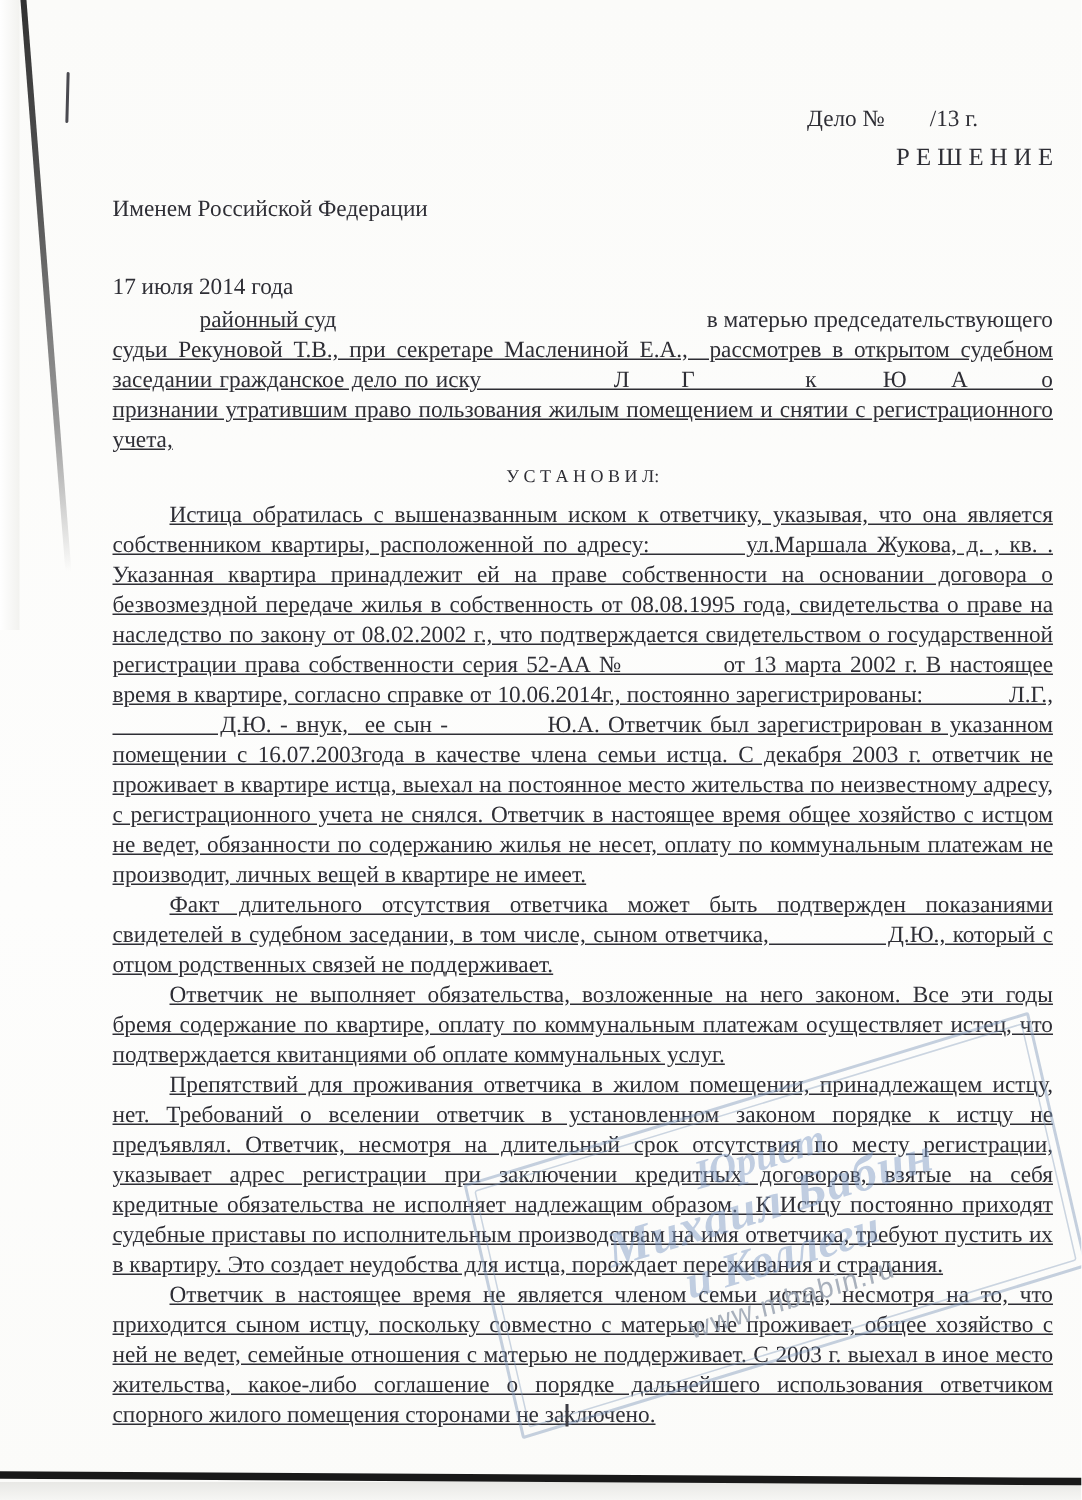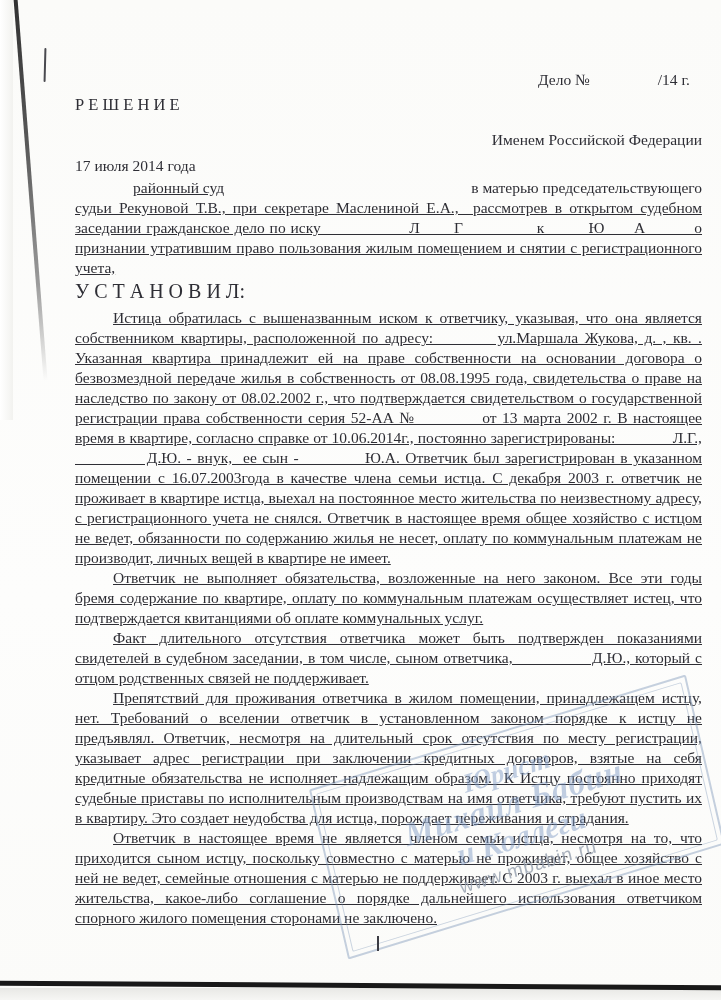--- a/index.html
+++ b/index.html
@@ -38,29 +38,29 @@
     position: absolute; left: 377px; top: 936px; width: 2px; height: 15px;
     background: #3c3c44;
   }
   
   .content {
     position: absolute; left: 75px; top: 0; width: 627px;
     font-size: 15.5px; line-height: 20px;
   }
   .case-row {
     margin-top: 70px; padding-left: 463px;
-    display: flex; gap: 68px; white-space: nowrap;
+    display: flex; gap: 30px; white-space: nowrap;
   }
-  .doc-title   { text-align: left; margin-top: 5px; font-size: 16.5px; }
-  .doc-subtitle{ text-align: right; margin-top: 15px; }
-  .date-line   { margin-top: 6px; }
+  .doc-title   { text-align: right; margin-top: 5px; font-size: 16.5px; }
+  .doc-subtitle{ text-align: left; margin-top: 15px; }
+  .date-line   { margin-top: 32px; }
   .court-row   { margin-top: 2px; display: flex; justify-content: space-between; }
   .court-row .left { padding-left: 58px; text-decoration: underline; }
   p.justify { text-align: justify; margin: 0; text-decoration: underline; }
-  .ustanovil { text-align: left; margin-top: 3px; font-size: 20px; }
+  .ustanovil { text-align: center; margin-top: 3px; font-size: 12px; }
   .body-paras { margin-top: 7px; }
   .body-paras p { text-indent: 38px; }
   
   .watermark {
     position: absolute; left: 320px; top: 730px; width: 390px; height: 170px;
     transform: rotate(-17deg) skewX(-4deg);
     border: 2px solid rgba(128,152,186,0.45);
     border-radius: 2px;
     display: flex; align-items: center; justify-content: center;
     pointer-events: none;
@@ -88,42 +88,42 @@
 <div class="stage">
 
   <div class="scan-edge-left-shade"></div>
   <div class="scan-edge-left"></div>
   <div class="pen-mark"></div>
 
   <div class="content">
 
     <div class="case-row">
       <span>Дело №</span>
-      <span>/14 г.</span>
+      <span>/13 г.</span>
     </div>
 
     <div class="doc-title">Р Е Ш Е Н И Е</div>
 
     <div class="doc-subtitle">Именем Российской Федерации</div>
 
     <div class="date-line">17 июля 2014 года</div>
 
     <div class="court-row">
       <span class="left">районный суд</span>
       <span class="right">в матерью председательствующего</span>
     </div>
 
     <p class="justify">судьи Рекуновой Т.В., при секретаре Маслениной Е.А.,&nbsp; рассмотрев в открытом судебном заседании гражданское дело по иску &nbsp;&nbsp;&nbsp;&nbsp;&nbsp;&nbsp;&nbsp;&nbsp;&nbsp;&nbsp;&nbsp;&nbsp;&nbsp;&nbsp;&nbsp;&nbsp; Л &nbsp;&nbsp;&nbsp;&nbsp;&nbsp; Г &nbsp;&nbsp;&nbsp;&nbsp;&nbsp;&nbsp;&nbsp;&nbsp;&nbsp;&nbsp;&nbsp;&nbsp;&nbsp; к &nbsp;&nbsp;&nbsp;&nbsp;&nbsp;&nbsp;&nbsp; Ю &nbsp;&nbsp;&nbsp;&nbsp; А &nbsp;&nbsp;&nbsp;&nbsp;&nbsp;&nbsp;&nbsp;&nbsp; о признании утратившим право пользования жилым помещением и снятии с регистрационного учета,</p>
 
     <div class="ustanovil">У С Т А Н О В И Л:</div>
 
     <div class="body-paras">
       <p class="justify">Истица обратилась с вышеназванным иском к ответчику, указывая, что она является собственником квартиры, расположенной по адресу: &nbsp;&nbsp;&nbsp;&nbsp;&nbsp;&nbsp;&nbsp;&nbsp; ул.Маршала Жукова, д.&nbsp;, кв.&nbsp;. Указанная квартира принадлежит ей на праве собственности на основании договора о безвозмездной передаче жилья в собственность от 08.08.1995 года, свидетельства о праве на наследство по закону от 08.02.2002 г., что подтверждается свидетельством о государственной регистрации права собственности серия 52-АА № &nbsp;&nbsp;&nbsp;&nbsp;&nbsp;&nbsp;&nbsp;&nbsp;&nbsp;&nbsp; от 13 марта 2002 г. В настоящее время в квартире, согласно справке от 10.06.2014г., постоянно зарегистрированы: &nbsp;&nbsp;&nbsp;&nbsp;&nbsp;&nbsp;&nbsp;&nbsp;&nbsp;&nbsp;&nbsp;&nbsp; Л.Г., &nbsp;&nbsp;&nbsp;&nbsp;&nbsp;&nbsp;&nbsp;&nbsp;&nbsp;&nbsp;&nbsp;&nbsp; Д.Ю. - внук,&nbsp; ее сын - &nbsp;&nbsp;&nbsp;&nbsp;&nbsp;&nbsp;&nbsp;&nbsp;&nbsp;&nbsp; Ю.А. Ответчик был зарегистрирован в указанном помещении с 16.07.2003года в качестве члена семьи истца. С декабря 2003 г. ответчик не проживает в квартире истца, выехал на постоянное место жительства по неизвестному адресу, с регистрационного учета не снялся. Ответчик в настоящее время общее хозяйство с истцом не ведет, обязанности по содержанию жилья не несет, оплату по коммунальным платежам не производит, личных вещей в квартире не имеет.</p>
+      <p class="justify">Факт длительного отсутствия ответчика может быть подтвержден показаниями свидетелей в судебном заседании, в том числе, сыном ответчика, &nbsp;&nbsp;&nbsp;&nbsp;&nbsp;&nbsp;&nbsp;&nbsp;&nbsp;&nbsp;&nbsp;&nbsp;&nbsp;&nbsp; Д.Ю., который с отцом родственных связей не поддерживает.</p>
       <p class="justify">Ответчик не выполняет обязательства, возложенные на него законом. Все эти годы бремя содержание по квартире, оплату по коммунальным платежам осуществляет истец, что подтверждается квитанциями об оплате коммунальных услуг.</p>
-      <p class="justify">Факт длительного отсутствия ответчика может быть подтвержден показаниями свидетелей в судебном заседании, в том числе, сыном ответчика, &nbsp;&nbsp;&nbsp;&nbsp;&nbsp;&nbsp;&nbsp;&nbsp;&nbsp;&nbsp;&nbsp;&nbsp;&nbsp;&nbsp; Д.Ю., который с отцом родственных связей не поддерживает.</p>
       <p class="justify">Препятствий для проживания ответчика в жилом помещении, принадлежащем истцу, нет. Требований о вселении ответчик в установленном законом порядке к истцу не предъявлял. Ответчик, несмотря на длительный срок отсутствия по месту регистрации, указывает адрес регистрации при заключении кредитных договоров, взятые на себя кредитные обязательства не исполняет надлежащим образом.&nbsp; К Истцу постоянно приходят судебные приставы по исполнительным производствам на имя ответчика, требуют пустить их в квартиру. Это создает неудобства для истца, порождает переживания и страдания.</p>
       <p class="justify">Ответчик в настоящее время не является членом семьи истца, несмотря на то, что приходится сыном истцу, поскольку совместно с матерью не проживает, общее хозяйство с ней не ведет, семейные отношения с матерью не поддерживает. С 2003 г. выехал в иное место жительства, какое-либо соглашение о порядке дальнейшего использования ответчиком спорного жилого помещения сторонами не заключено.</p>
     </div>
   </div>
 
   <div class="watermark">
     <div class="watermark-inner"></div>
     <div class="watermark-text">
       <div class="wm-line1">Юрист</div>
       <div class="wm-line2">Михаил Бабин</div>

